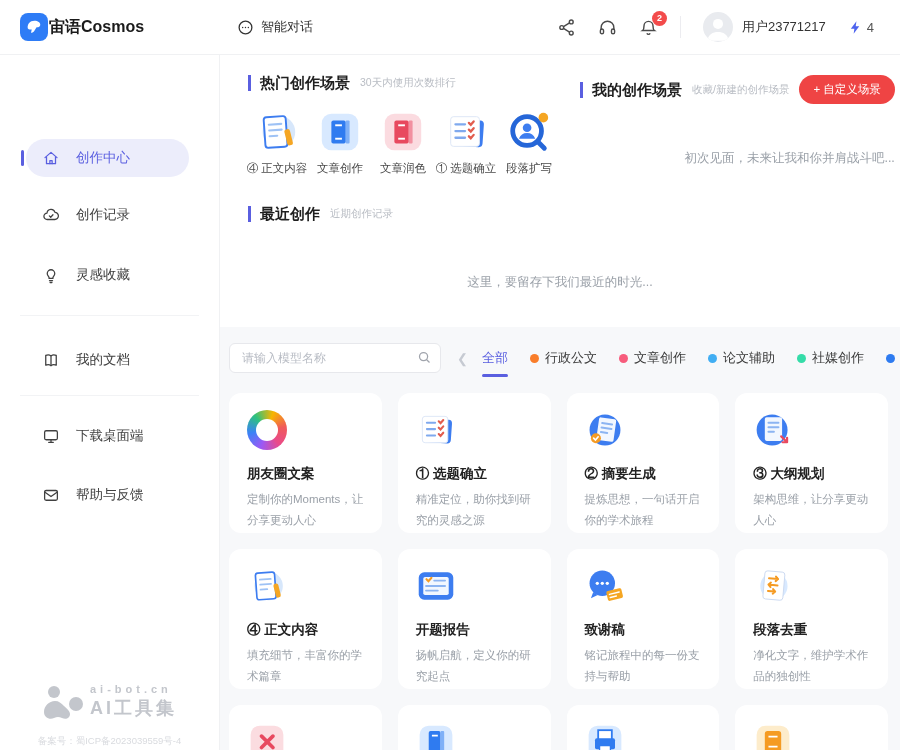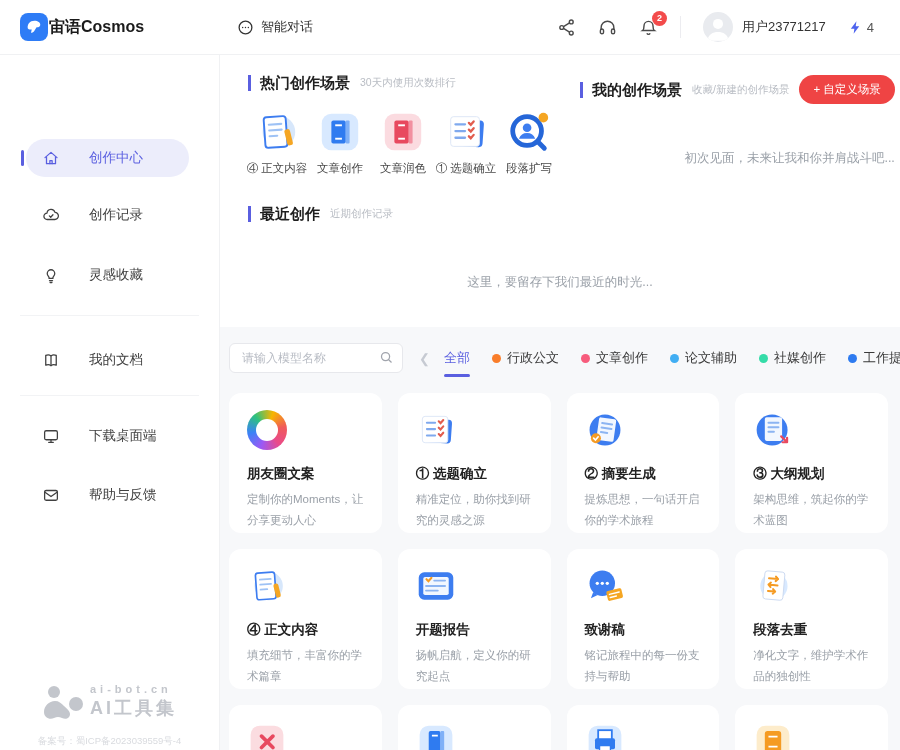--- a/index.html
+++ b/index.html
@@ -15,21 +15,21 @@
 .hicon svg{width:100%;height:100%}
 .badge{position:absolute;top:-7px;right:-9px;min-width:15px;height:15px;border-radius:8px;background:#F34B4B;color:#fff;font-size:9px;display:flex;align-items:center;justify-content:center;padding:0 3px;font-weight:bold}
 .vline{width:1px;height:22px;background:#ececf0}
 .user{display:flex;align-items:center;gap:9px;cursor:pointer}
 .avatar{width:30px;height:30px;border-radius:50%;background:#e9ebef;overflow:hidden;flex:none}
 .username{font-size:13px;color:#333}
 .credits{display:flex;align-items:center;gap:4px;font-size:13px;color:#555;cursor:pointer}
 .credits svg{width:15px;height:15px}
 
 .sidebar{position:absolute;top:55px;left:0;width:220px;bottom:0;background:#fff;border-right:1px solid #f0f1f3;z-index:2}
-.side-item{position:absolute;left:26px;right:30px;height:38px;display:flex;align-items:center;gap:29px;font-size:13.5px;color:#404040;border-radius:19px;cursor:pointer;padding-left:16px}
+.side-item{position:absolute;left:26px;right:30px;height:38px;display:flex;align-items:center;gap:16px;font-size:13.5px;color:#404040;border-radius:19px;cursor:pointer;padding-left:16px}
 .side-item.active{background:#ECEDFB;color:#5A5FE0}
 .sicon{width:18px;height:18px;flex:none}
 .sicon svg{width:100%;height:100%}
 .active-bar{position:absolute;left:21px;top:95px;width:3px;height:16px;border-radius:2px;background:#5A5FE0}
 .side-divider{position:absolute;left:20px;right:20px;height:1px;background:#f2f3f5}
 .wm{position:absolute;left:0;right:0;top:628px;display:flex;flex-direction:column;align-items:center}
 .wm-brand{display:flex;align-items:center;gap:4px;color:#c3c6cc}
 .wm-col{display:flex;flex-direction:column}
 .wm-site{font-size:11px;letter-spacing:4px;font-weight:bold}
 .wm-name{font-size:18px;font-weight:bold;letter-spacing:3px;margin-top:1px}
@@ -47,21 +47,21 @@
 .hot-items{display:flex;gap:5px;margin-top:18px}
 .hot-item{width:58px;display:flex;flex-direction:column;align-items:center;gap:6px;cursor:pointer}
 .hot-item svg{width:46px;height:46px}
 .hlabel{font-size:11.5px;color:#4a4a4a;white-space:nowrap}
 .custom-btn{margin-left:auto;background:#ef4444;color:#fff;font-size:11.5px;padding:7px 14px;border-radius:15px;border:none;cursor:pointer;white-space:nowrap;font-family:"Liberation Sans",sans-serif}
 .mine-empty{margin-top:46px;text-align:right;font-size:12.5px;color:#9aa0a8}
 .recent-block{margin-top:30px}
 .recent-empty{margin-top:52px;text-align:center;font-size:12.5px;color:#9aa0a8}
 
 .filter{display:flex;align-items:center;margin:16px 12px 20px 9px}
-.search{position:relative;width:174px;height:30px;flex:none}
+.search{position:relative;width:212px;height:30px;flex:none}
 .search input{width:100%;height:100%;border:1px solid #e7e8ec;border-radius:6px;background:#fff;padding:0 30px 0 12px;font-size:12px;color:#333;outline:none;font-family:"Liberation Sans",sans-serif}
 .search input::placeholder{color:#b8bcc4}
 .mag{position:absolute;right:9px;top:7px;width:15px;height:15px}
 .chev{color:#c6cad2;font-size:13px;cursor:pointer;flex:none}
 .chev.left{margin:0 14px 0 16px}
 .tabs{display:flex;align-items:center;gap:22px;flex:1}
 .tab{display:flex;align-items:center;gap:6px;font-size:13px;color:#3a3a3a;cursor:pointer;position:relative;white-space:nowrap}
 .tab .dot{width:9px;height:9px;border-radius:50%;flex:none}
 .tab.active{color:#5A5FE0}
 .tab.active::after{content:"";position:absolute;left:50%;transform:translateX(-50%);bottom:-10px;width:26px;height:3px;border-radius:2px;background:#5A5FE0}
@@ -390,21 +390,21 @@
             <rect x="13" y="8" width="19" height="26" rx="2" fill="#f2f7ff"></rect>
             <g stroke="#8cb4f2" stroke-width="2.2" stroke-linecap="round">
               <line x1="17" y1="14" x2="28" y2="14"></line>
               <line x1="17" y1="19" x2="28" y2="19"></line>
               <line x1="17" y1="24" x2="23" y2="24"></line>
             </g>
             <path d="M31 29l6 6m.5-4.5v5h-5" stroke="#e8495f" stroke-width="2.4" fill="none" stroke-linecap="round" stroke-linejoin="round"></path>
           </svg>
         </div>
       <div class="card-title">③ 大纲规划</div>
-      <div class="card-desc">架构思维，筑起你的学术蓝图</div>
+      <div class="card-desc">架构思维，让分享更动人心</div>
     </div>
     <div class="card">
       <div class="card-ico">
           <svg viewBox="0 0 48 48">
             <circle cx="26" cy="24" r="17" fill="#d7e7fb"></circle>
             <rect x="11" y="8" width="23" height="32" rx="3" fill="#fff" stroke="#3d7df0" stroke-width="2" transform="rotate(-4 22 24)"></rect>
             <g stroke="#9ec2f5" stroke-width="2.2" stroke-linecap="round" transform="rotate(-4 22 24)">
               <line x1="16" y1="16" x2="29" y2="16"></line>
               <line x1="16" y1="22" x2="29" y2="22"></line>
               <line x1="16" y1="28" x2="24" y2="28"></line>

